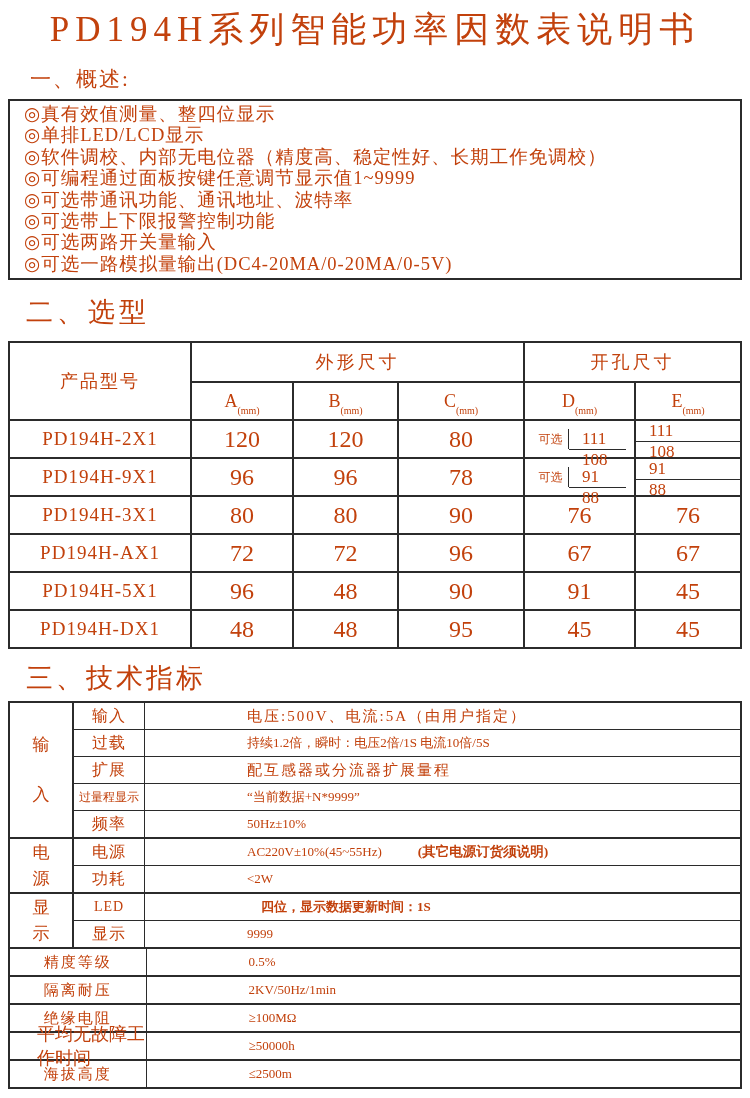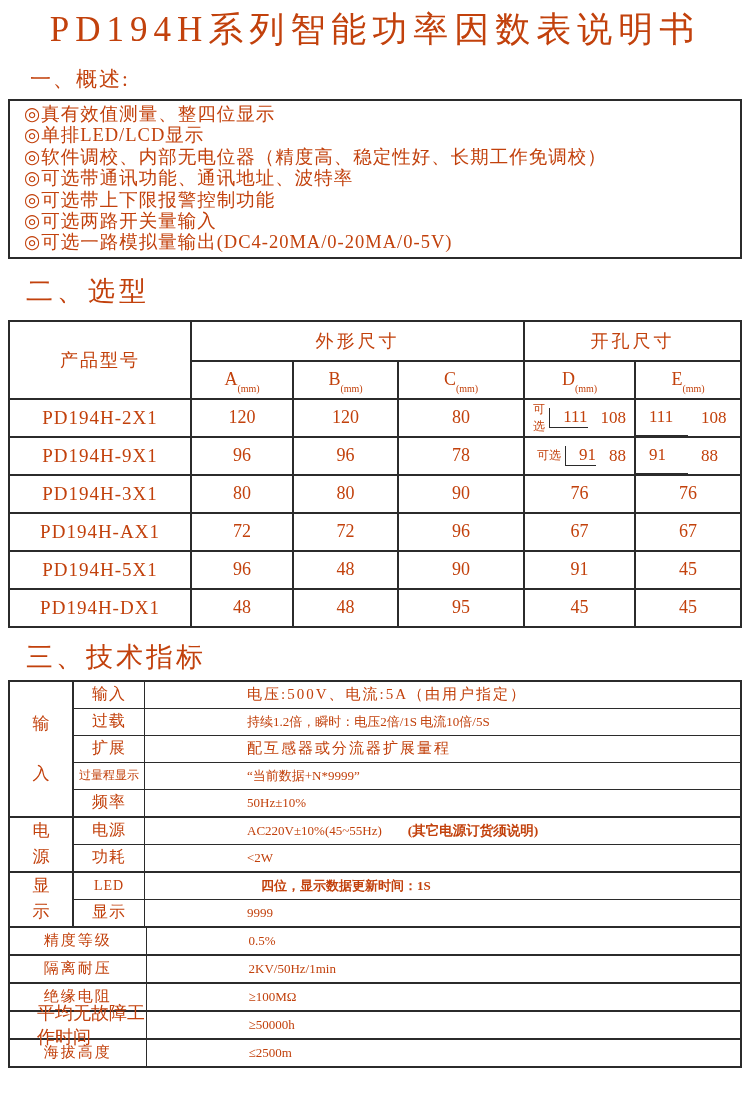--- a/index.html
+++ b/index.html
@@ -74,31 +74,31 @@
     display:flex;align-items:center;justify-content:center;
     font-size:18px;letter-spacing:3px;
   }
   .hg-outline .hgroup-title{border-right:2px solid #2b2b2b;width:333px;}
   .hgroup-cols{display:flex;height:36px;}
   .dimh{font-size:18px;}
   .dimh .unit{font-size:10px;margin-top:18px;letter-spacing:0;}
   .w-a{width:102px;} .w-b{width:105px;} .w-c{width:126px;}
   .w-d{width:111px;} .w-e{flex:1;border-right:0 !important;}
   .sel-row{display:flex;box-sizing:border-box;height:38px;border-top:2px solid #2b2b2b;}
-  .c-num{font-size:18px;}
+  .c-num{font-size:24px;}
   .c-model-v{font-family:"Liberation Serif","DejaVu Serif",serif;font-size:19px;letter-spacing:1px;}
   .d-split{padding:8px;}
   .d-split .opt{
     box-sizing:border-box;
     width:36px;height:100%;
     border-right:1.5px solid #2b2b2b;
     display:flex;align-items:center;justify-content:center;
     font-size:12px;
   }
-  .stack{flex:1;height:100%;display:flex;flex-direction:row;}
+  .stack{flex:1;height:100%;display:flex;flex-direction:column;}
   .stack .sv{
     box-sizing:border-box;
     flex:1;display:flex;align-items:center;
     padding-left:13px;
     font-size:17px;
   }
   .stack .sv:first-child{border-bottom:1.5px solid #2b2b2b;}
   .e-stack{padding:0;}
   
   .spec-table{
@@ -137,21 +137,21 @@
   .sname.sm{font-size:12px;letter-spacing:0;}
   .sname.lat{font-size:14px;letter-spacing:1px;}
   .sval{
     flex:1;display:flex;align-items:center;
     padding-left:102px;
     font-size:13px;
     white-space:nowrap;
   }
   .sval.pad2{padding-left:116px;}
   .sval.fz15{font-size:15px;letter-spacing:2px;}
-  .bnote{font-weight:bold;margin-left:26px;font-size:13.5px;}
+  .bnote{font-weight:bold;margin-left:36px;font-size:13.5px;}
   .bld{font-weight:bold;}
   .mrow{display:flex;box-sizing:border-box;height:28px;border-bottom:2px solid #2b2b2b;}
   .mrow:last-child{border-bottom:none;height:26px;}
   .mname{
     box-sizing:border-box;
     width:136.5px;
     border-right:1.5px solid #2b2b2b;
     display:flex;align-items:center;justify-content:center;
     font-size:15px;letter-spacing:2px;
   }
@@ -163,20 +163,21 @@
 <div class="page">
 
   <h1 class="title">PD194H系列智能功率因数表说明书</h1>
 
   <div class="h-overview">一、概述:</div>
 
   <div class="overview-box">
     <div class="ov-item">◎真有效值测量、整四位显示</div>
     <div class="ov-item">◎单排LED/LCD显示</div>
     <div class="ov-item">◎软件调校、内部无电位器（精度高、稳定性好、长期工作免调校）</div>
+    <div class="ov-item">◎可编程通过面板按键任意调节显示值1~9999</div>
     <div class="ov-item">◎可选带通讯功能、通讯地址、波特率</div>
     <div class="ov-item">◎可选带上下限报警控制功能</div>
     <div class="ov-item">◎可选两路开关量输入</div>
     <div class="ov-item">◎可选一路模拟量输出(DC4-20MA/0-20MA/0-5V)</div>
   </div>
 
   <div class="h-sel">二、选型</div>
 
   <div class="sel-table">
     <div class="sel-hrow">

